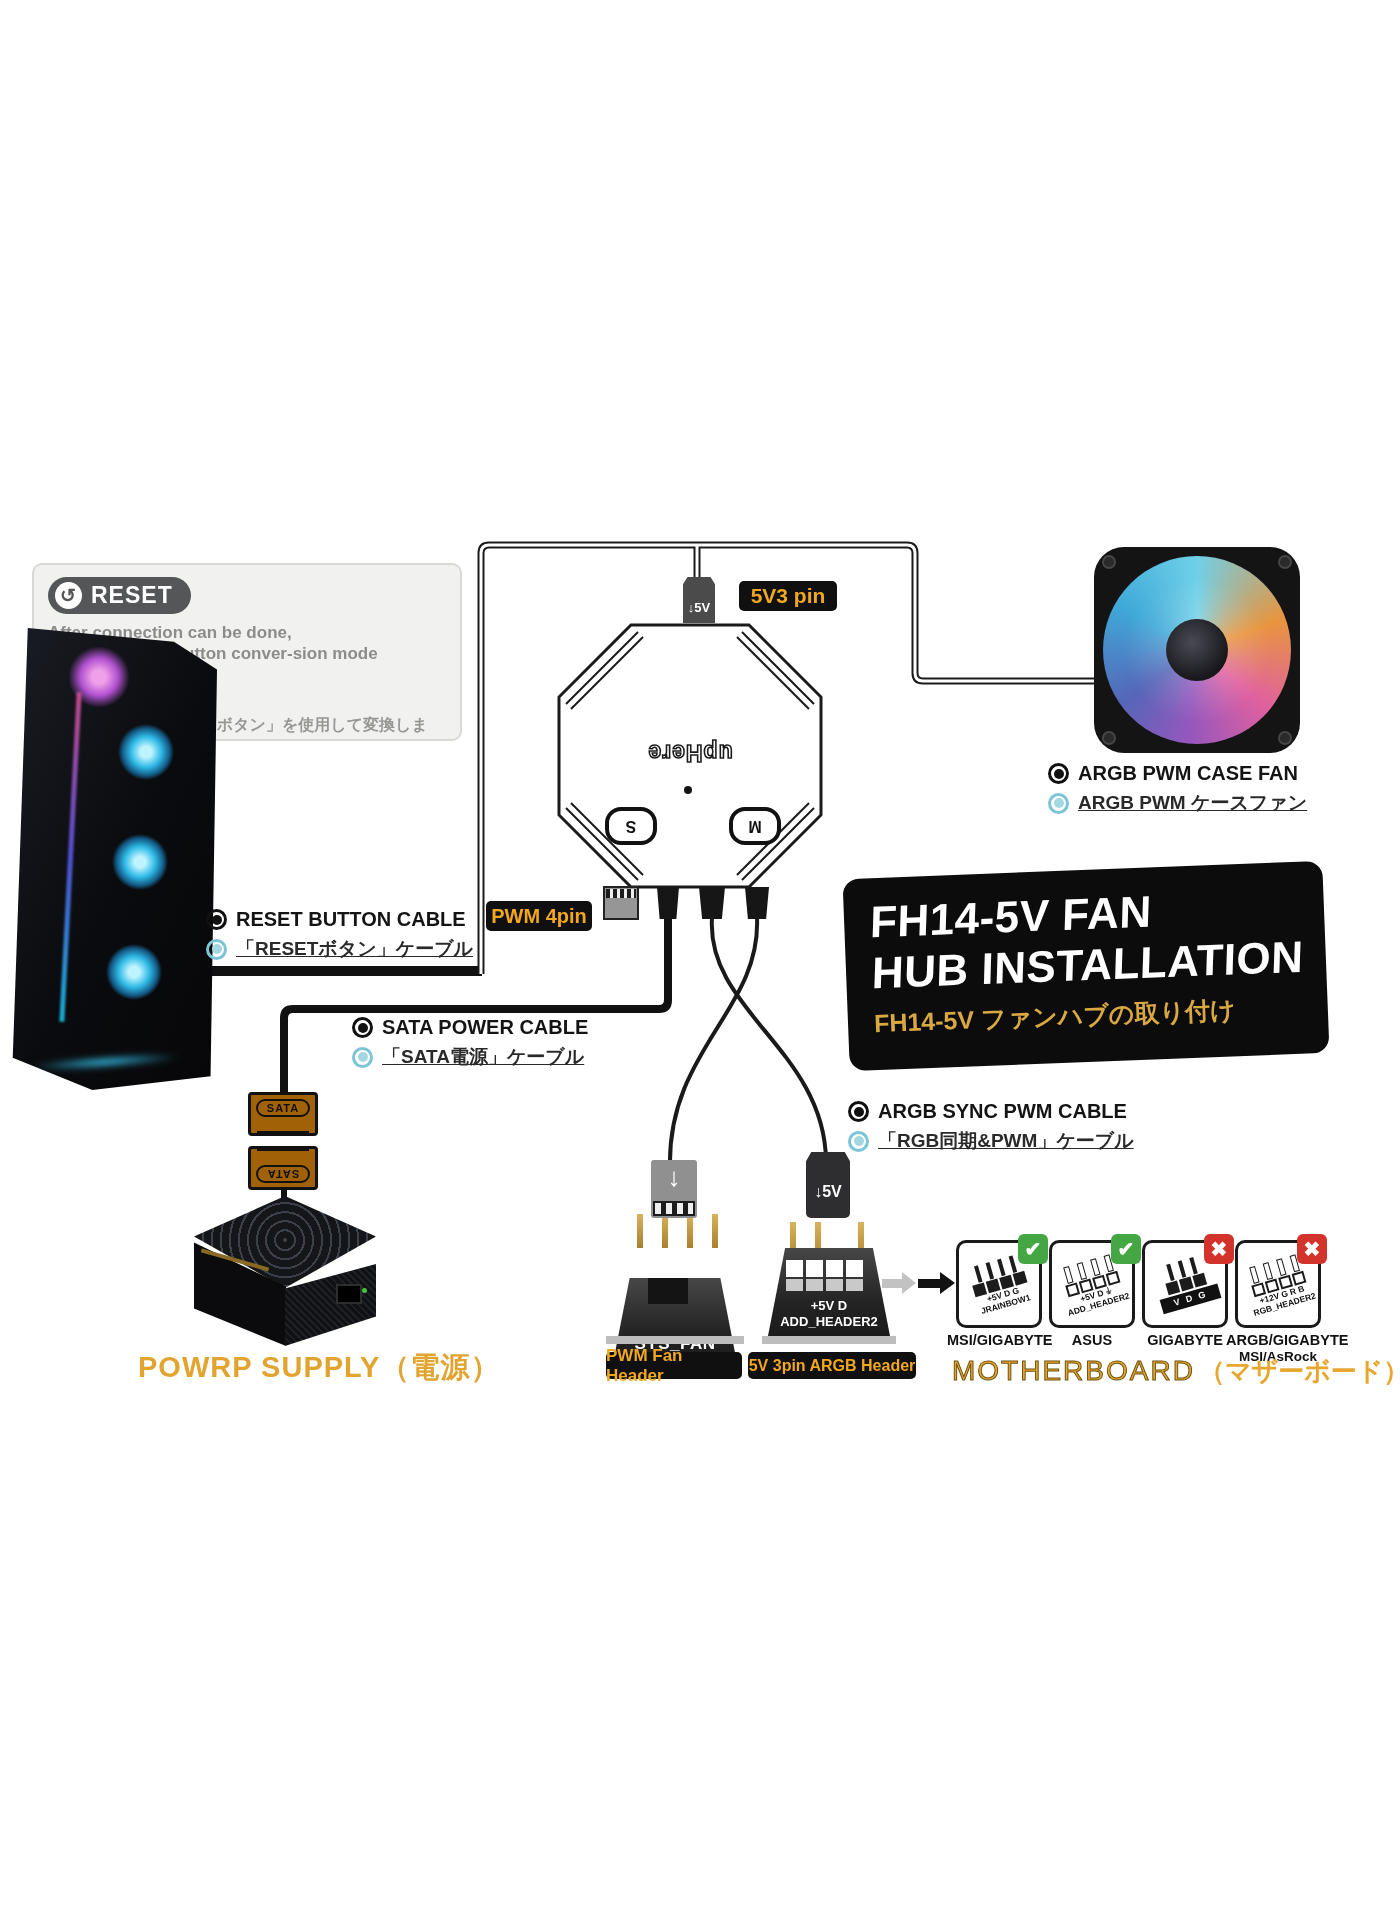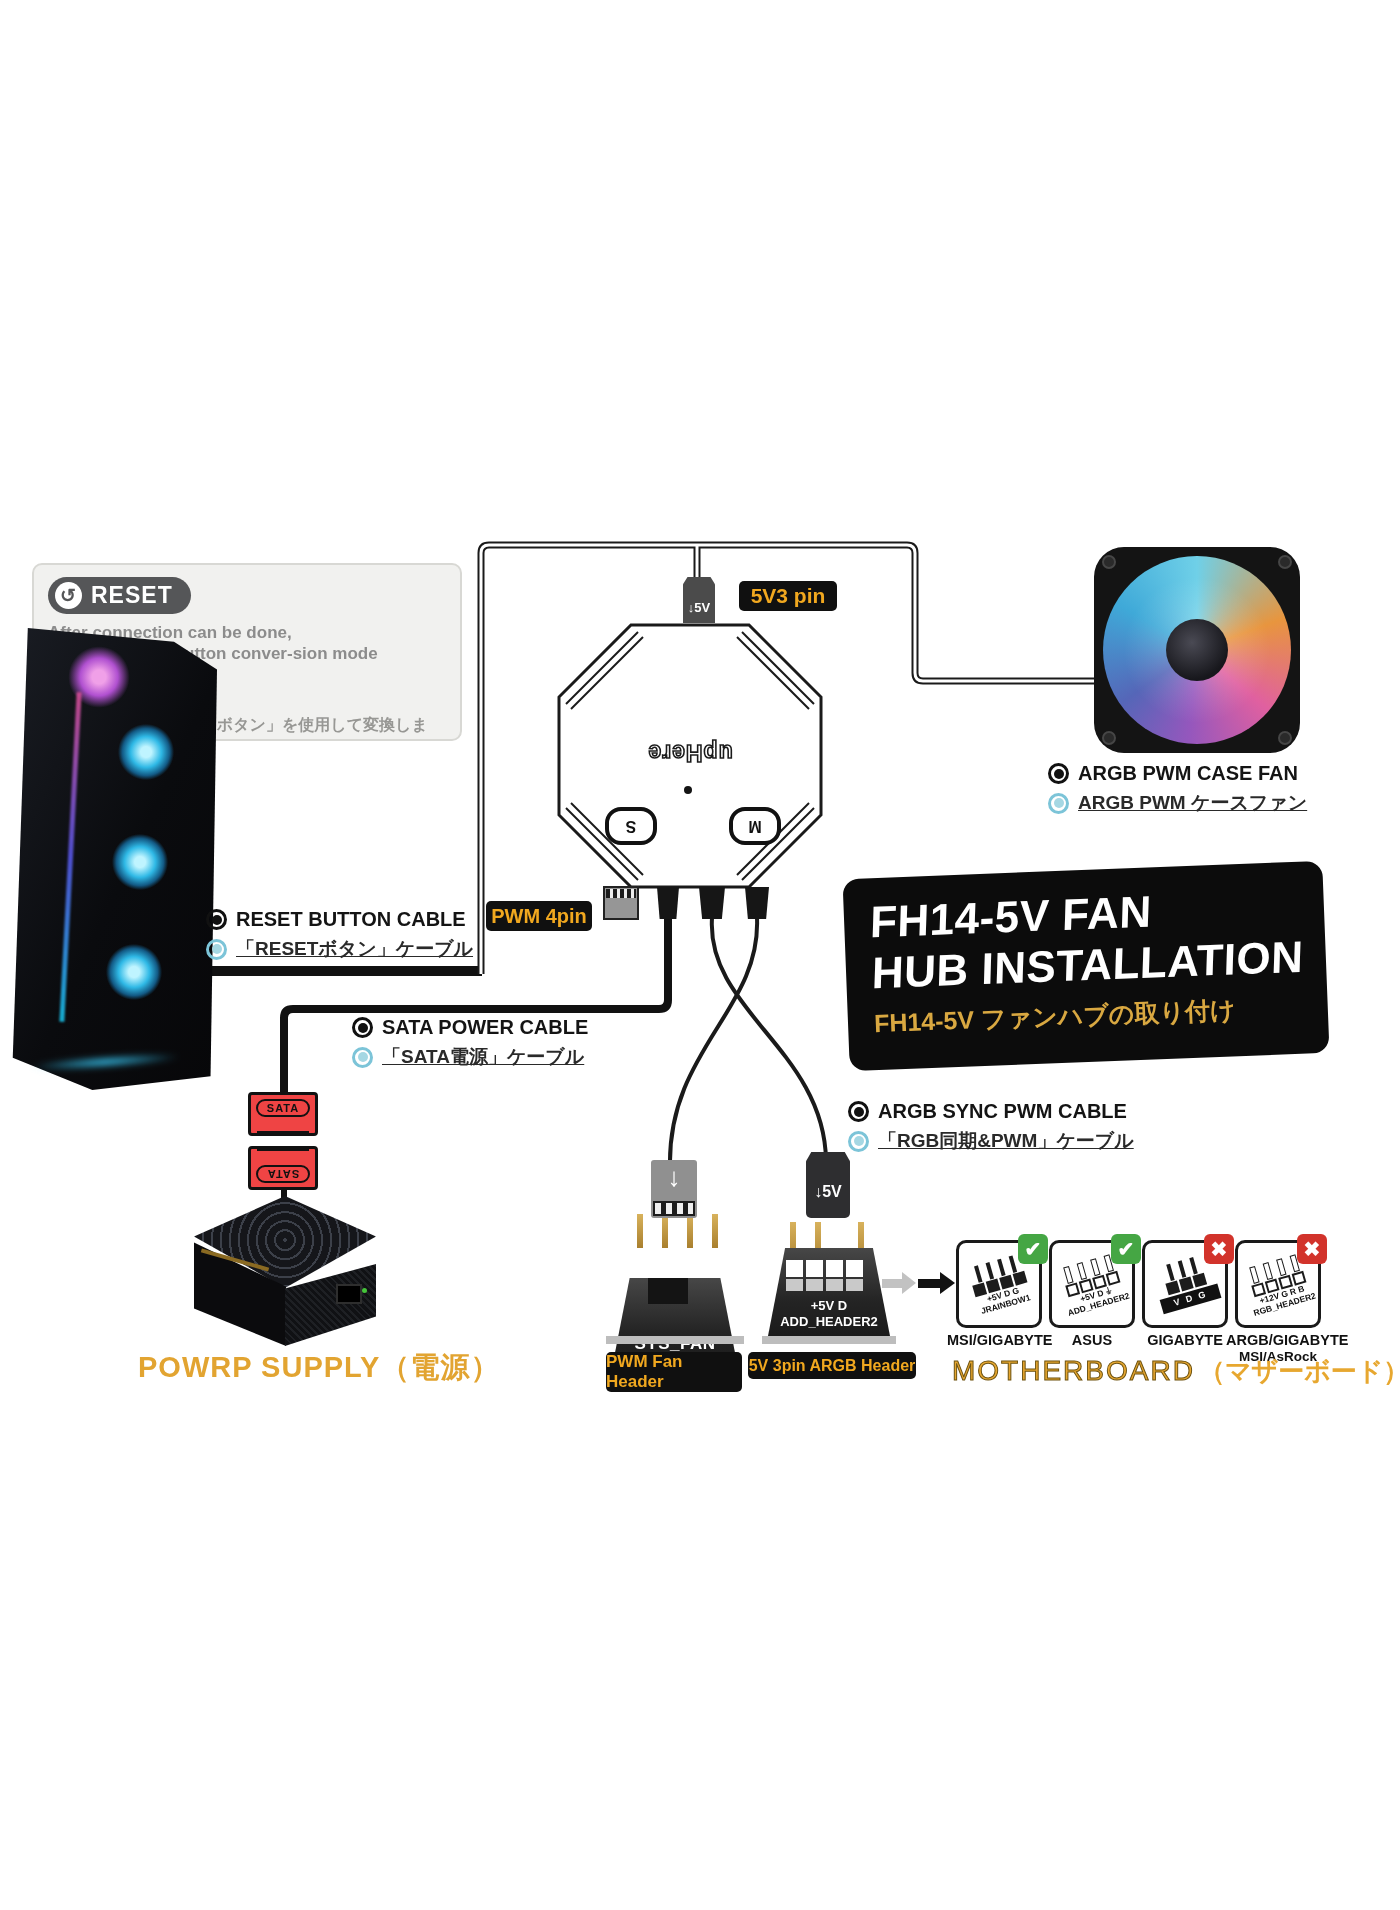--- a/index.html
+++ b/index.html
@@ -87,21 +87,21 @@
             clip-path:polygon(0 6%,100% 46%,100% 100%,0 66%);background:#0b0b0d;}
   .psu-gold{position:absolute;left:12px;top:62px;width:70px;height:4px;background:#8a6a22;transform:rotate(16deg);}
   .psu-right{position:absolute;left:97px;top:68px;width:91px;height:82px;
              clip-path:polygon(0 30%,100% 0,100% 64%,0 100%);
              background:repeating-linear-gradient(45deg,#1e2024 0 2px,#101114 2px 5px);}
   .psu-socket{position:absolute;left:148px;top:88px;width:22px;height:16px;background:#000;border:2px solid #2e2e2e;}
   .psu-led{position:absolute;left:174px;top:92px;width:5px;height:5px;border-radius:50%;background:#45c43a;}
   .goldcap{color:#e2a431;font-weight:900;z-index:4;}
 
   
-  .sata{width:70px;height:44px;background:#ef4444;border:3px solid #111;border-radius:4px;z-index:3;
+  .sata{width:70px;height:44px;background:#a16207;border:3px solid #111;border-radius:4px;z-index:3;
         box-sizing:border-box;display:flex;flex-direction:column;align-items:center;padding-top:4px;gap:14px;justify-content:space-between;}
   .sata-pill{border:2px solid #111;border-radius:10px;font-size:11px;font-weight:bold;letter-spacing:1px;
              padding:0 9px;line-height:14px;color:#111;}
   .sata-slots{width:48px;height:8px;border:2px solid #111;border-bottom:none;
               background:repeating-linear-gradient(90deg,#111 0 8px,#fff 8px 16px);}
 
   
   .pwm-plug{left:651px;top:1160px;width:46px;height:58px;background:#909090;border-radius:3px;z-index:3;
             display:flex;align-items:flex-start;justify-content:center;}
   .pwm-plug .arrow{color:#fff;font-size:26px;font-weight:900;margin-top:2px;}
@@ -310,21 +310,21 @@
 
   <div class="pin" style="left:637px;top:1214px;height:34px;"></div>
   <div class="pin" style="left:662px;top:1214px;height:34px;"></div>
   <div class="pin" style="left:687px;top:1214px;height:34px;"></div>
   <div class="pin" style="left:712px;top:1214px;height:34px;"></div>
   <div class="abs trap" style="left:612px;top:1246px;width:126px;height:90px;margin-top:32px;">
     <div style="position:absolute;left:36px;top:0px;width:40px;height:26px;background:#141414;"></div>
     <div class="trap-txt" style="top:56px;font-size:17px;letter-spacing:.5px;">SYS_FAN</div>
   </div>
   <div class="abs trap-base" style="left:606px;top:1336px;width:138px;height:8px;"></div>
-  <div class="abs tagbox" style="left:606px;top:1352px;width:136px;height:40px;font-size:17px;">PWM Fan Header</div>
+  <div class="abs tagbox" style="left:606px;top:1352px;width:136px;height:27px;font-size:17px;">PWM Fan Header</div>
 
   <div class="pin" style="left:790px;top:1222px;height:44px;"></div>
   <div class="pin" style="left:815px;top:1222px;height:44px;"></div>
   <div class="pin" style="left:858px;top:1222px;height:44px;"></div>
   <div class="abs trap" style="left:768px;top:1248px;width:122px;height:88px;">
     <div class="slotw" style="left:18px;top:12px;"></div>
     <div class="slotw" style="left:38px;top:12px;"></div>
     <div class="slotw" style="left:58px;top:12px;"></div>
     <div class="slotw" style="left:78px;top:12px;"></div>
     <div class="slotg" style="left:18px;top:31px;"></div>

